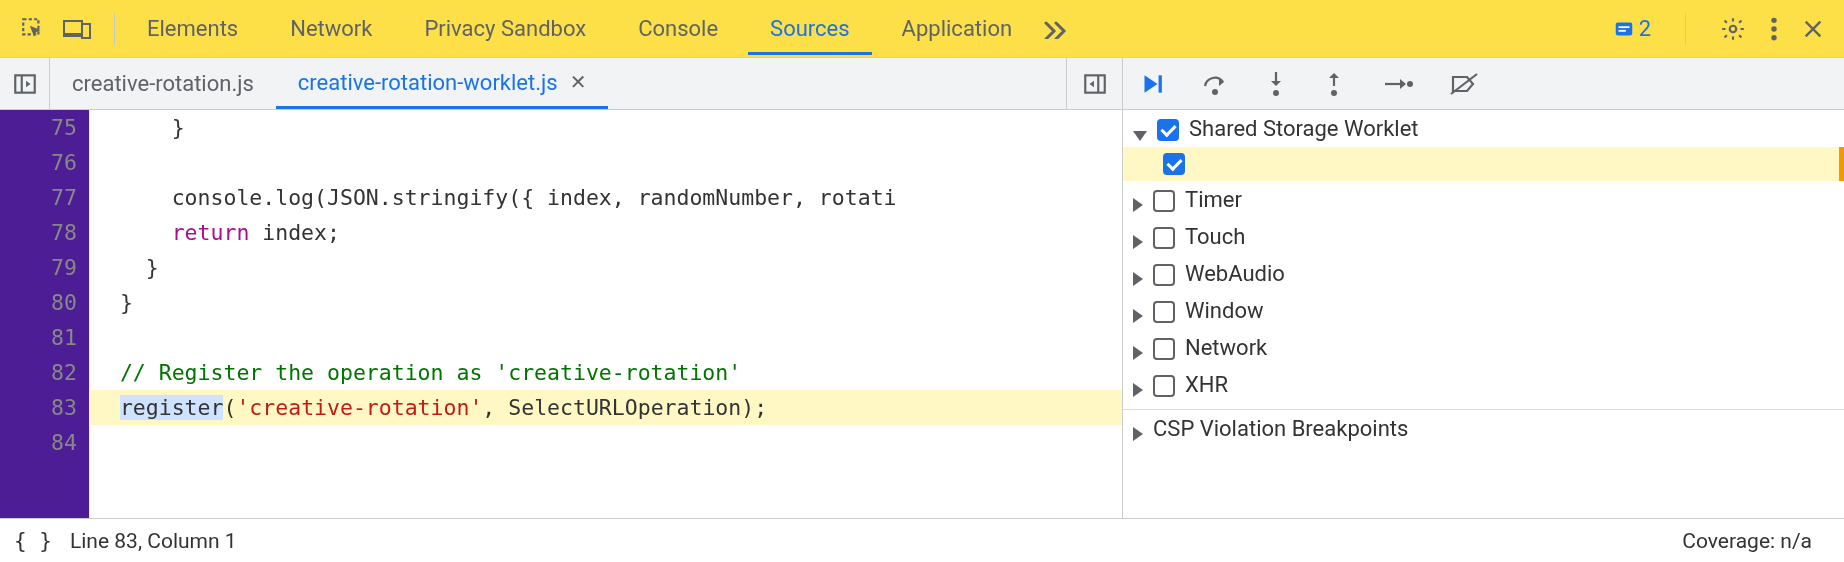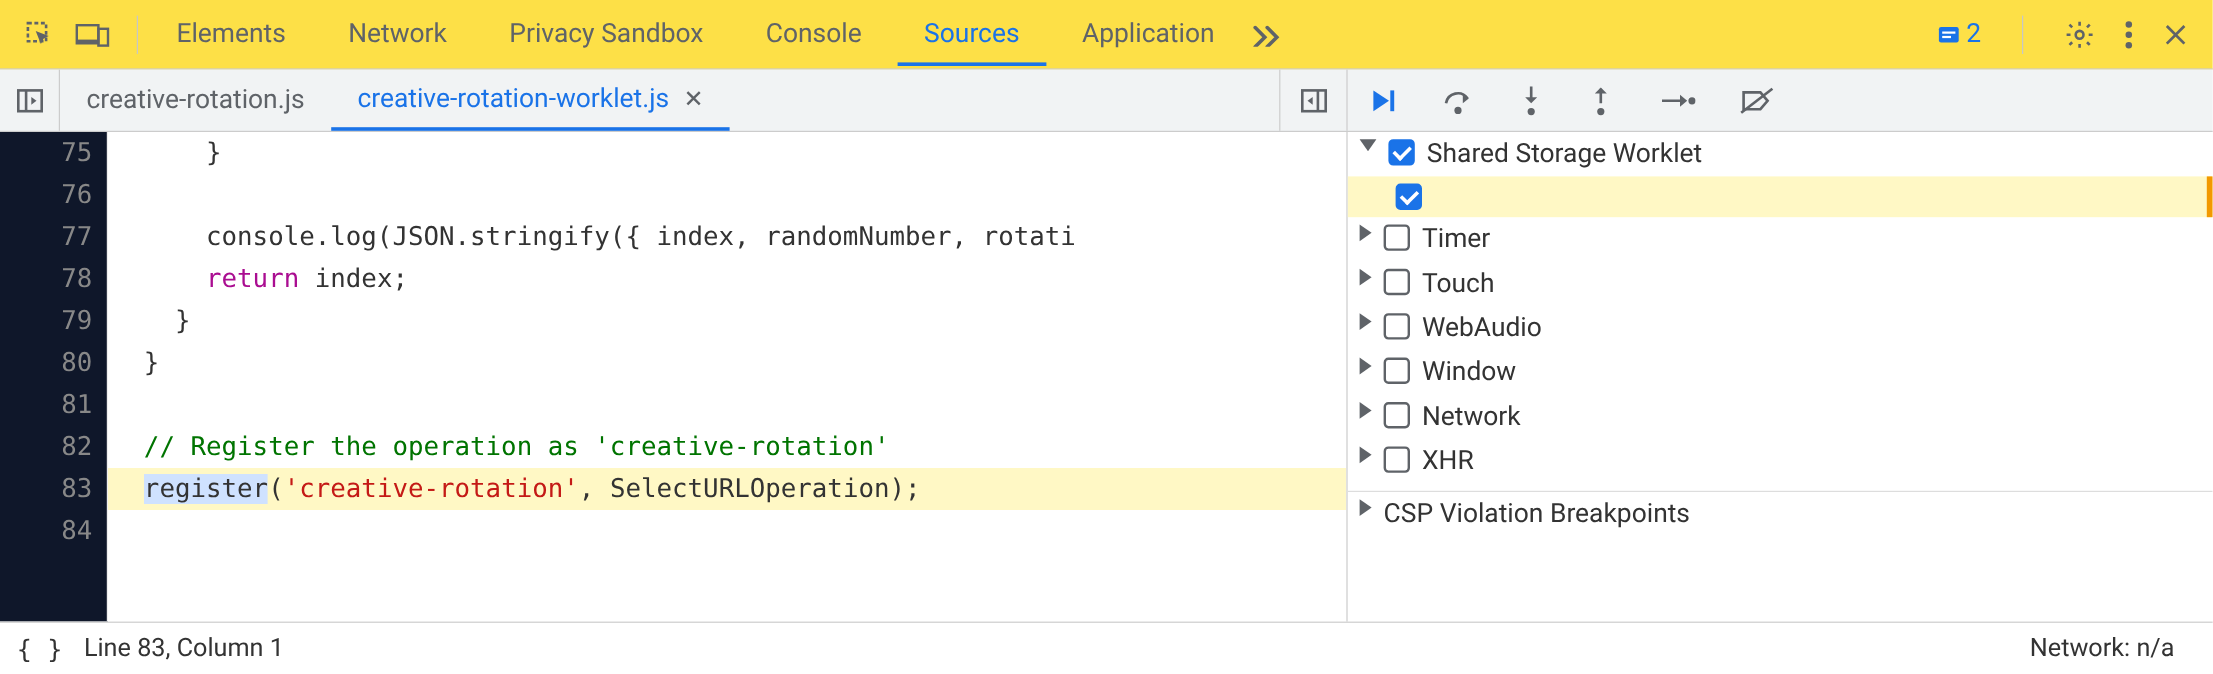--- a/index.html
+++ b/index.html
@@ -135,21 +135,21 @@
   font-family: Menlo, Consolas, monospace;
   font-size: 21.5px;
   line-height: 35px;
   position: relative;
 }
 .gutter {
   width: 90px;
   text-align: right;
   color: #888;
   padding-right: 12px;
-  background: #0f172a;
+  background: #4c1d95;
   border-right: 1px solid #eee;
   user-select: none;
 }
 .gutter div { height: 35px; }
 .code-area {
   flex: 1;
   position: relative;
   overflow: hidden;
 }
 .code-line {
@@ -165,21 +165,21 @@
 .tok-comment { color: #007400; }
 .tok-register { background: #cfe2ff; }
 .side-pane {
   width: 722px;
   border-left: 1px solid #ccc;
   font-size: 22px;
   overflow: auto;
 }
 .bp-category {
   display: flex;
-  align-items: flex-start;
+  align-items: flex-end;
   padding: 6px 10px;
   gap: 10px;
   cursor: pointer;
 }
 .bp-category.expanded-child {
   padding-left: 40px;
   background: #fff8c5;
   font-family: Menlo, Consolas, monospace;
   font-size: 21px;
 }
@@ -425,15 +425,15 @@
       <span>CSP Violation Breakpoints</span>
     </div>
   </div>
 </div>
 
 <div class="statusbar" style="display:flex;">
   <div style="display:flex;align-items:center;flex:1;gap:18px;">
     <span class="mono">{ }</span>
     <span>Line 83, Column 1</span>
     <span class="spacer"></span>
-    <span style="padding-right:18px;">Network: n/a</span>
+    <span style="padding-right:18px;">Coverage: n/a</span>
   </div>
 </div>
 
 </body></html>

